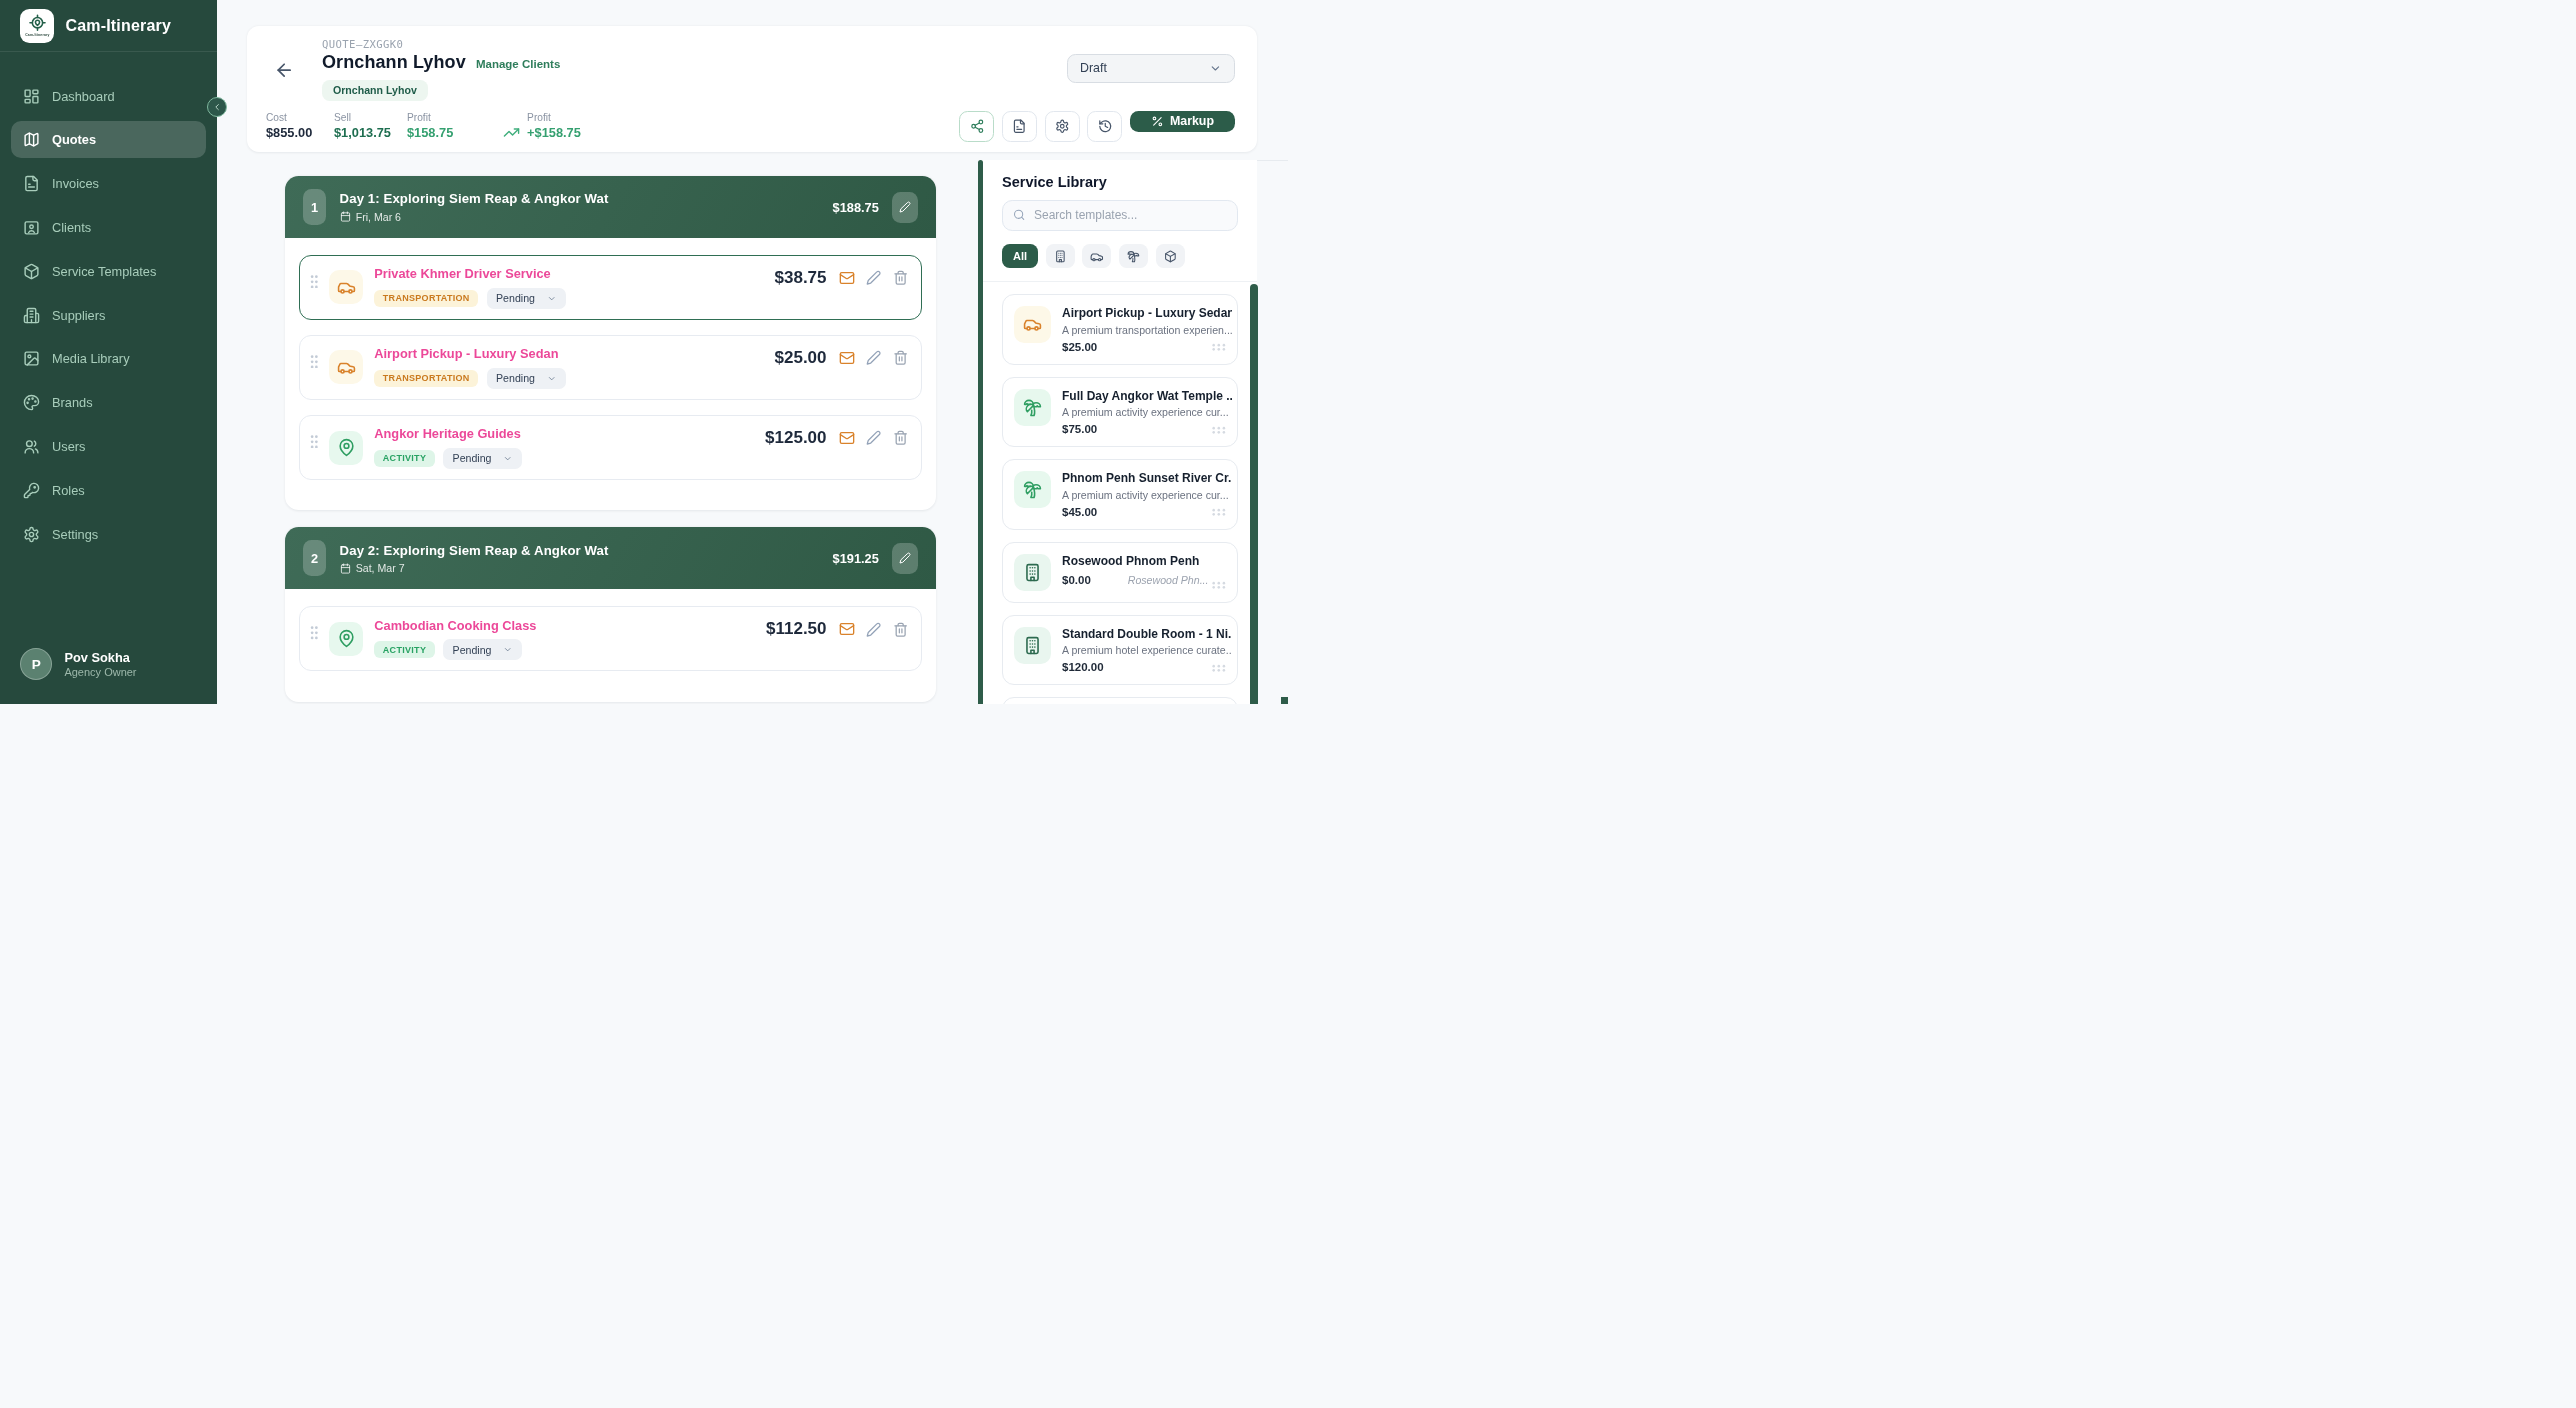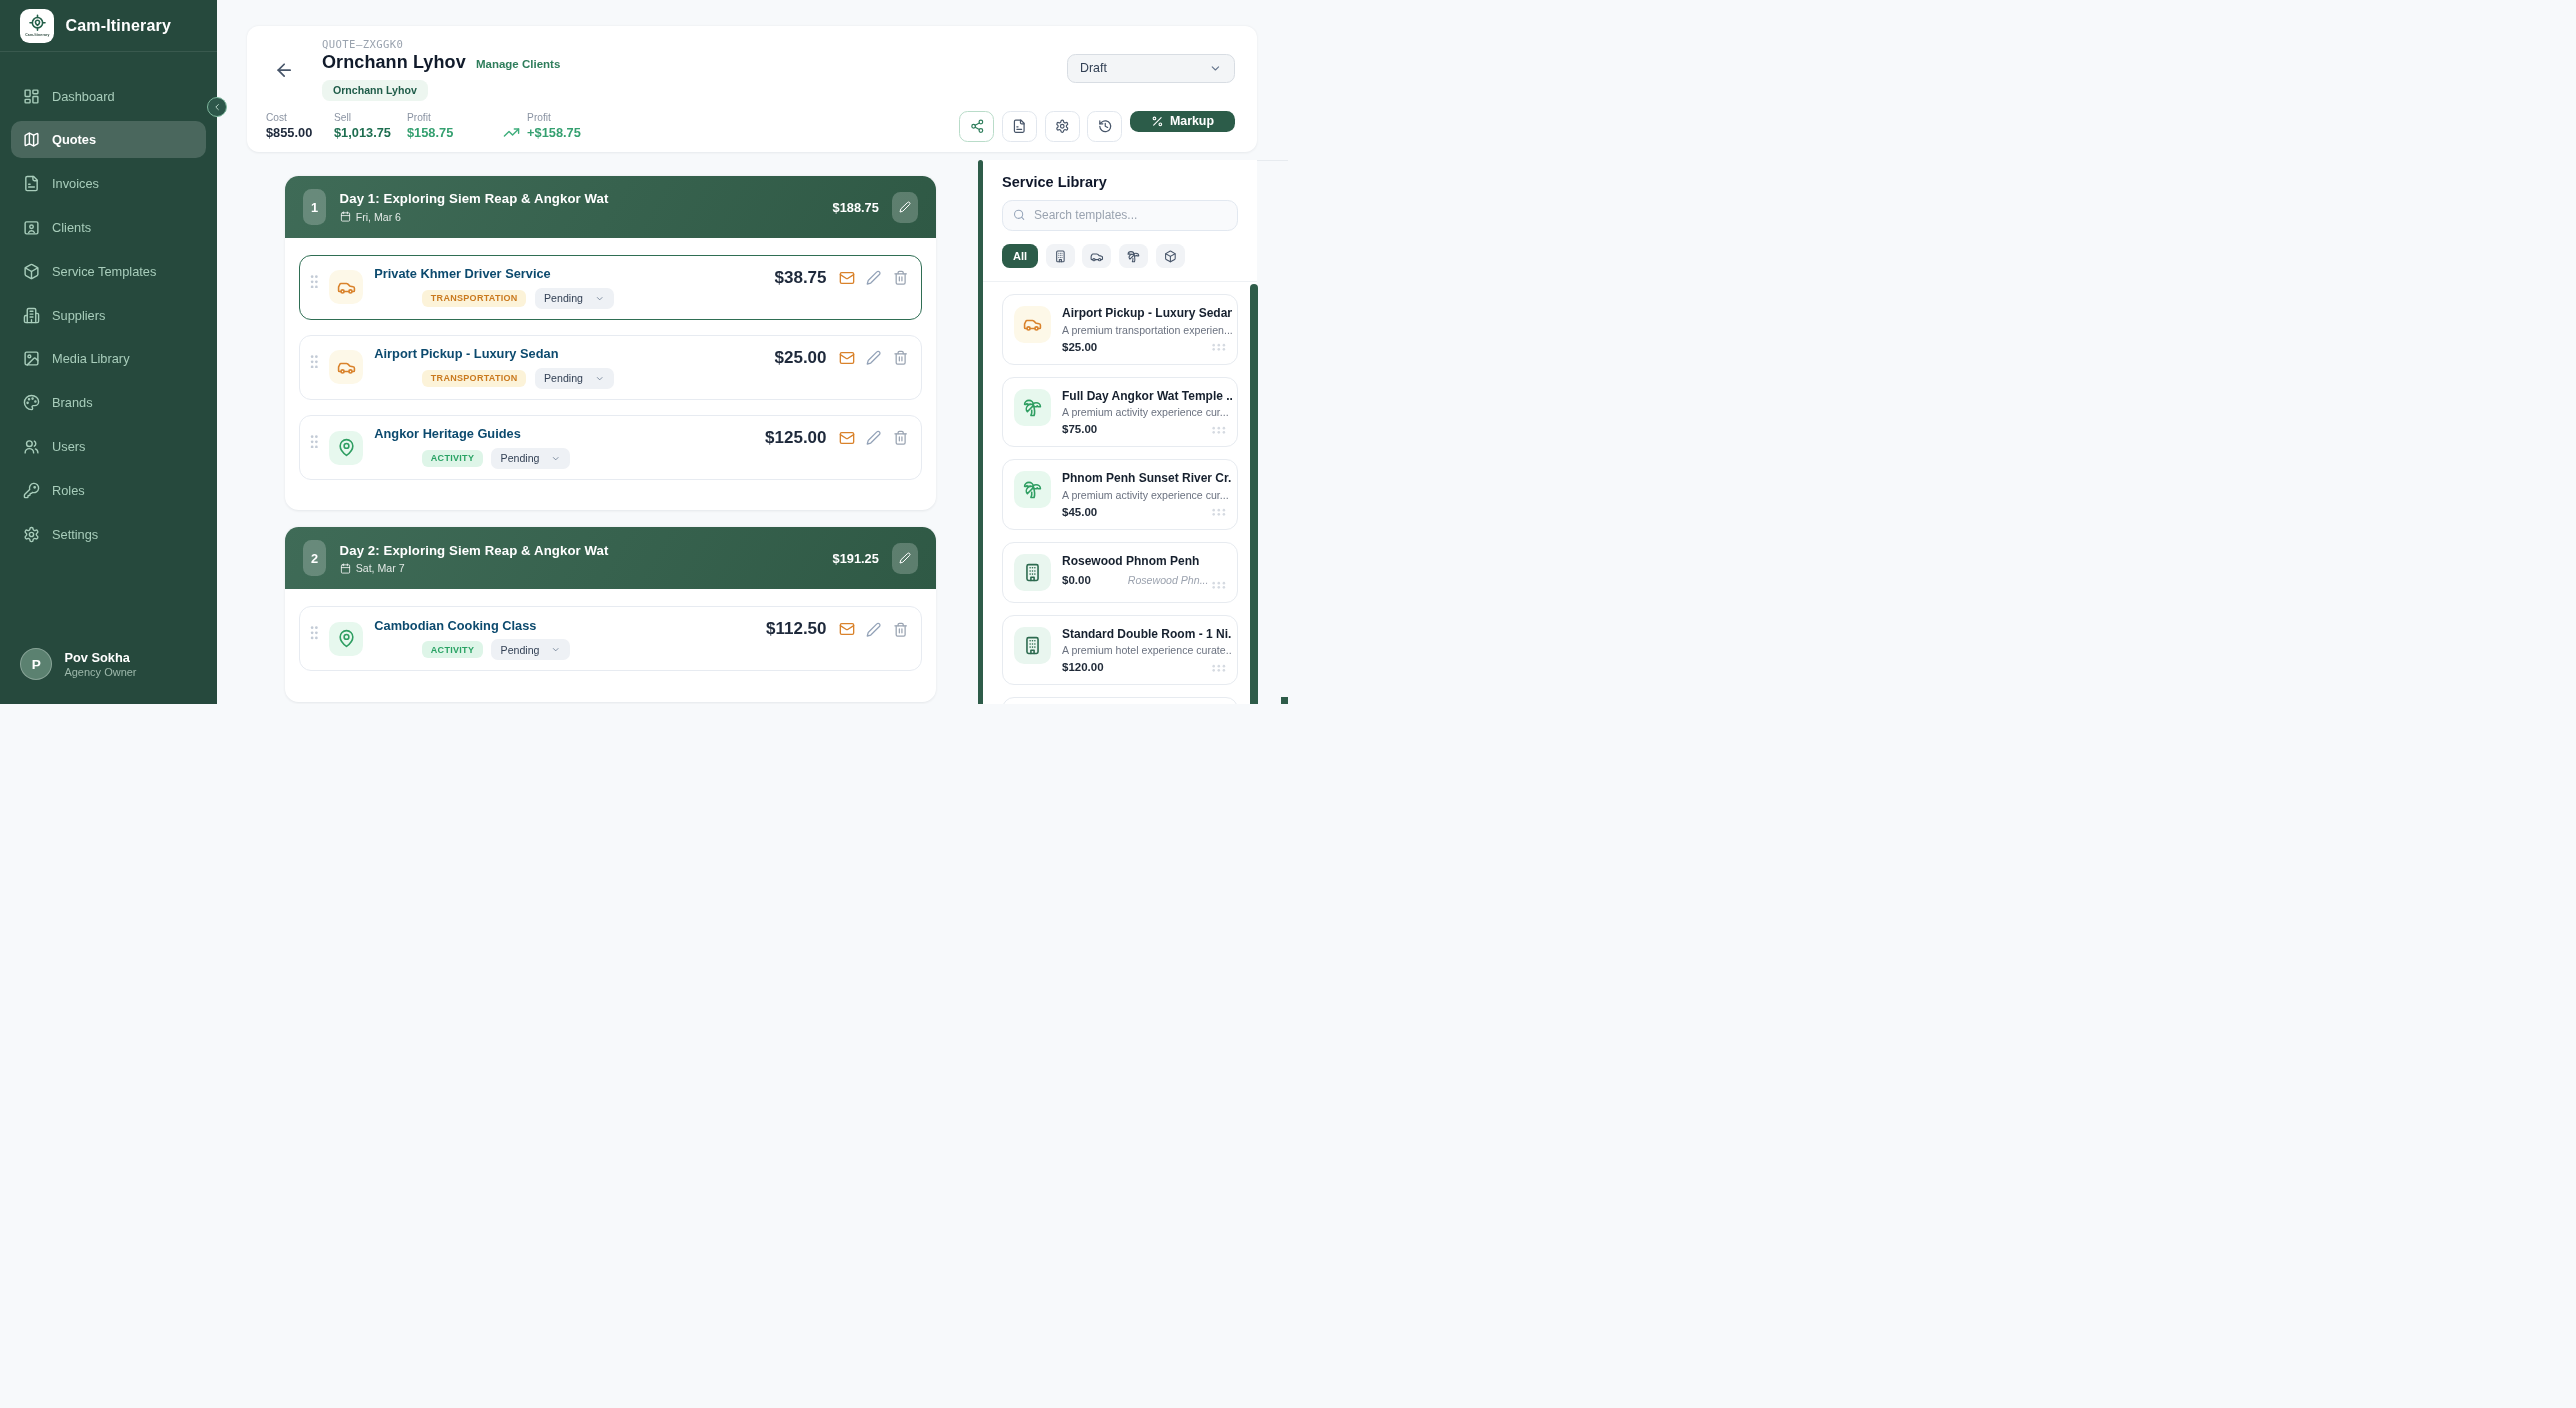--- a/index.html
+++ b/index.html
@@ -58,23 +58,23 @@
   .day-date { display:flex; align-items:center; gap:5.1px; font-size:10.6px; color:rgba(255,255,255,.85); margin-top:4.3px; }
   .day-price { margin-left:auto; font-size:12.8px; font-weight:700; }
   .day-edit { width:25.6px; height:31px; border-radius:8.5px; background:rgba(255,255,255,.22); border:none; color:#fff; display:flex; align-items:center; justify-content:center; cursor:pointer; }
   .day-body { padding:17px 13.6px 15.3px; }
   .svc-row { position:relative; display:flex; gap:11px; border:0.9px solid #e7ebf1; border-radius:12px; padding:10.2px 13.6px 10.2px 10.2px; margin-bottom:15.3px; background:#fff; }
   .svc-row.selected { border:1.3px solid #2f6e54; }
   .drag-h { margin-top:8.5px; cursor:grab; }
   .svc-icon { width:34px; height:34px; border-radius:10.2px; display:flex; align-items:center; justify-content:center; align-self:center; }
   .ic-transport { background:#fdf8e8; color:#d9822b; }
   .ic-activity { background:#e7f8ee; color:#2f9e62; }
-  .svc-title { font-size:12.8px; font-weight:600; color:#0c4a6e; }
+  .svc-title { font-size:12.8px; font-weight:600; color:#ec4899; }
   .svc-tags { display:flex; align-items:center; gap:8.5px; margin-top:6.8px; }
-  .tag { font-size:9px; font-weight:700; letter-spacing:0.3px; padding:3.4px 8.5px; border-radius:6px;margin-left:48px; }
+  .tag { font-size:9px; font-weight:700; letter-spacing:0.3px; padding:3.4px 8.5px; border-radius:6px; }
   .tag-transport { background:#fcf3d9; color:#ca7a1f; }
   .tag-activity { background:#def5e8; color:#28a263; }
   .mini-select { background:#eef1f5; border-radius:6.8px; padding:4.3px 9.4px; font-size:10.6px; color:#334155; display:flex; align-items:center; gap:12px; cursor:pointer; }
   .mini-select .chev { color:#64748b; }
   .svc-right { position:absolute; right:13.6px; top:12px; display:flex; align-items:center; gap:11px; }
   .svc-price { font-size:17px; font-weight:700; color:#1e293b; margin-right:1.7px; }
   .row-act { background:none; border:none; padding:0; cursor:pointer; }
   .act-mail { color:#d9822b; }
   .act-edit { color:#94a3b8; }
   .act-del { color:#9aa4b2; }

